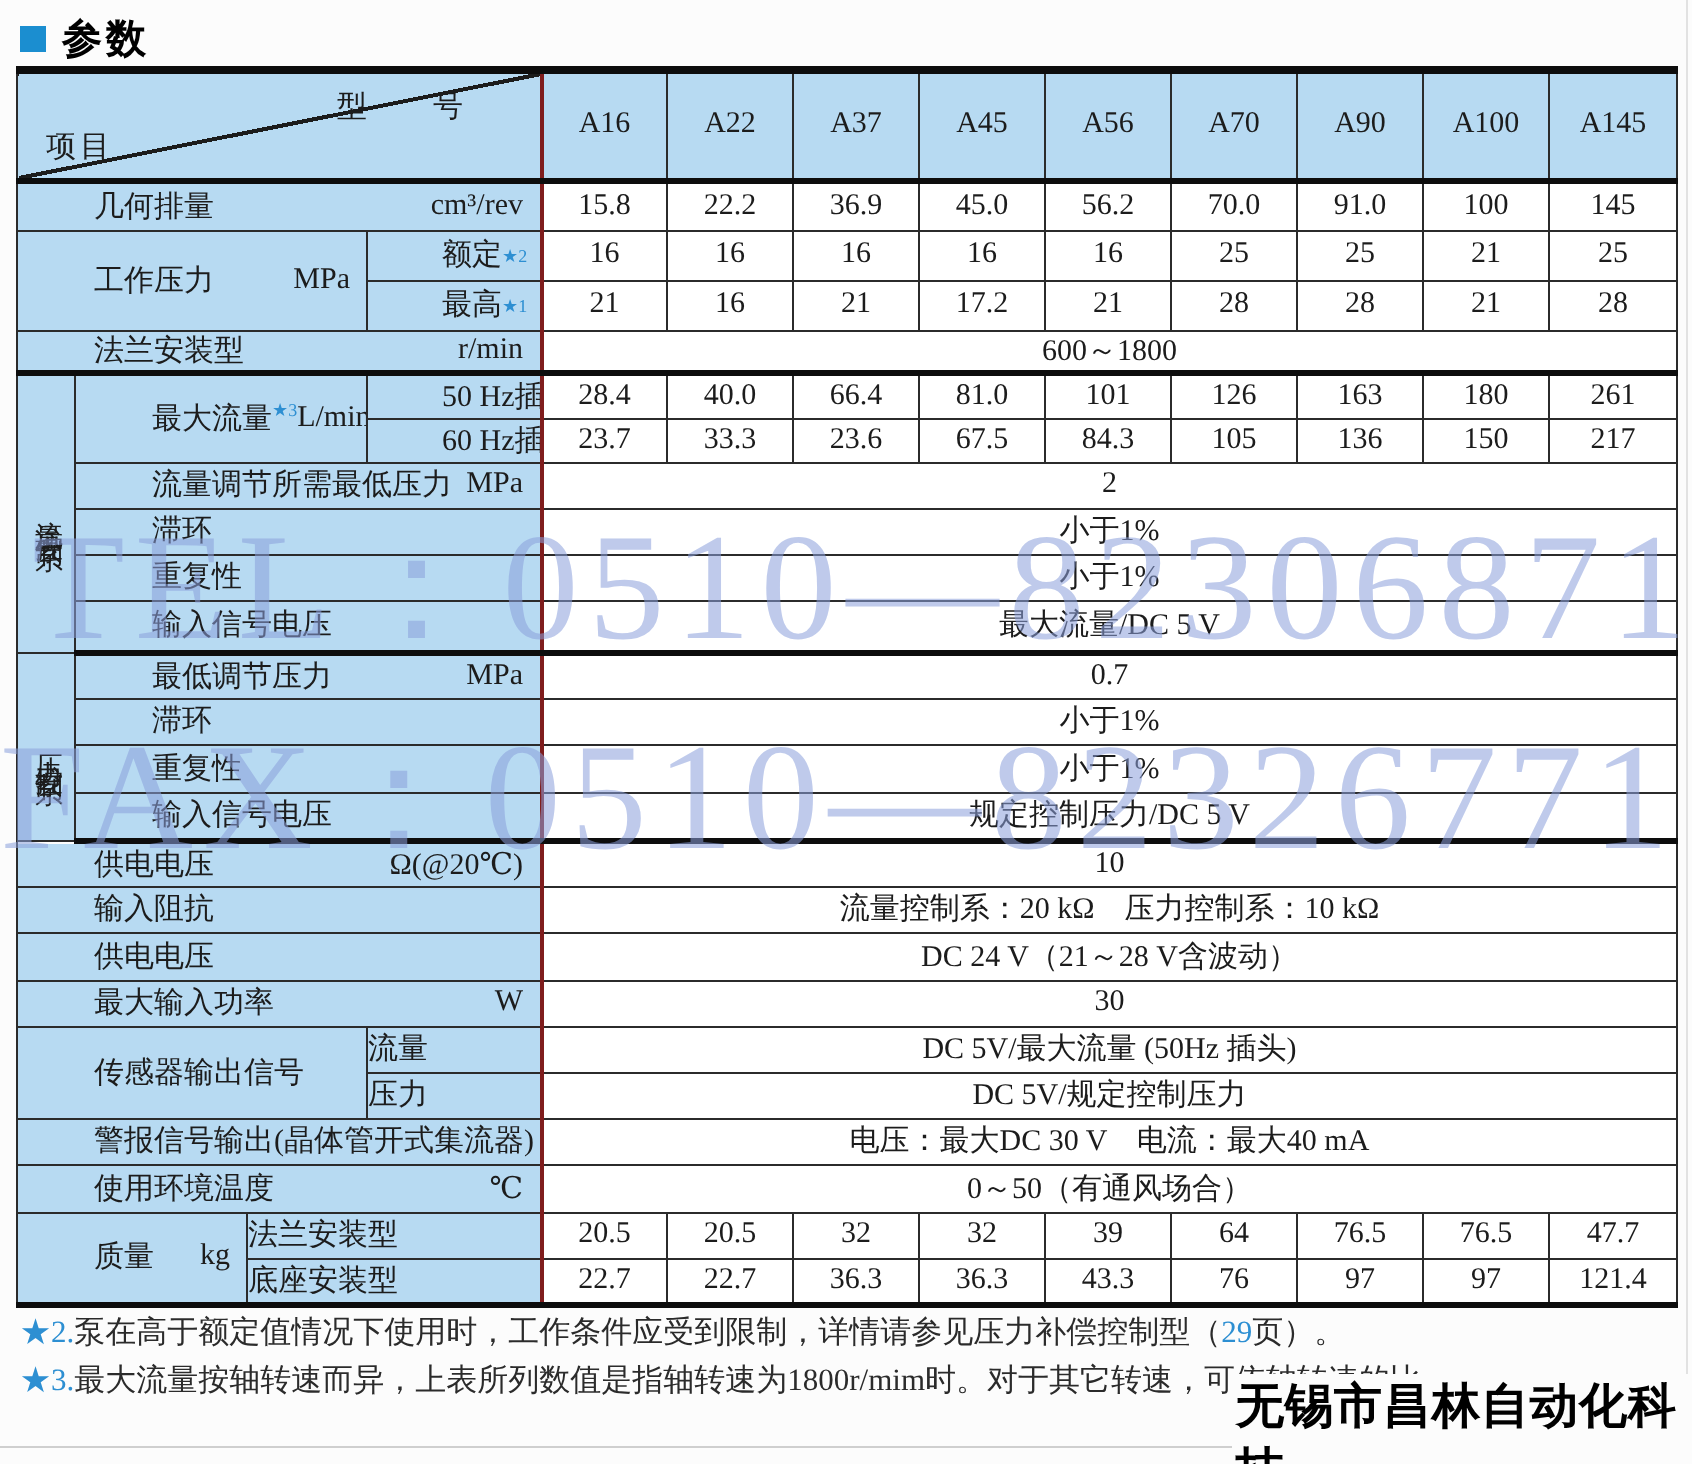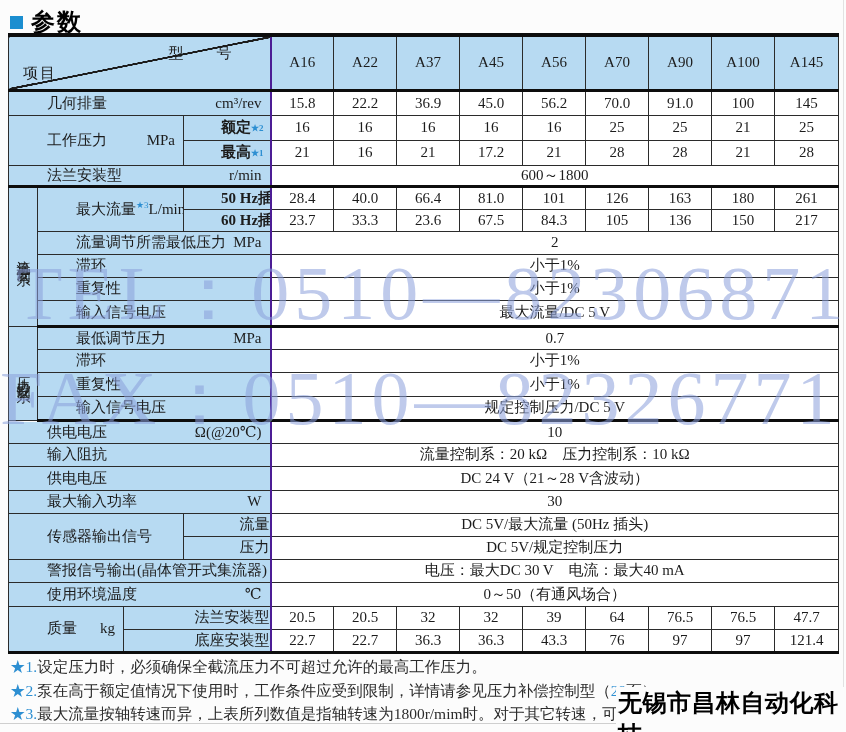--- a/index.html
+++ b/index.html
@@ -5,38 +5,38 @@
   html,body{margin:0;padding:0;}
   body{
     width:846px;height:732px;position:relative;overflow:hidden;
     background:#fcfcfc;
     font-family:"Liberation Serif","DejaVu Serif",serif;
   }
   
   .title{position:absolute;left:10px;top:6px;display:flex;align-items:center;gap:8px;
     font-family:"Liberation Sans","DejaVu Sans",sans-serif;}
   .title .sq{width:13px;height:13px;background:#1b8ed0;display:inline-block;}
-  .title .txt{font-size:24px;font-weight:bold;color:#000;letter-spacing:2px;font-family:Liberation Serif, serif;}
+  .title .txt{font-size:20px;font-weight:bold;color:#000;letter-spacing:2px;font-family:Liberation Serif, serif;}
   
   table{position:absolute;left:8px;top:33px;width:830px;border-collapse:collapse;table-layout:fixed;
     border-top:4px solid #0d0d0d;border-bottom:3px solid #0d0d0d;
     border-left:1px solid #2b2b2b;border-right:1px solid #2b2b2b;}
   td{border:1px solid #2b2b2b;font-size:15px;color:#1c1c1c;padding:0;overflow:hidden;white-space:nowrap;}
   .lb{background:#b7daf2;}
   .data{background:#ffffff;text-align:center;}
   .lbl-in{display:flex;justify-content:space-between;align-items:center;padding:0 8px;margin-left:30px;}
-  .sub{background:#b7daf2;font-weight:bold;}
+  .sub{background:#b7daf2;}
   .sub .lbl-in{padding:0 7px;}
-  .sub-c{background:#b7daf2;text-align:right;}
+  .sub-c{background:#b7daf2;text-align:left;}
   .vcell{background:#b7daf2;text-align:center;vertical-align:middle;}
   .vtext{writing-mode:vertical-lr;text-orientation:upright;font-size:14px;letter-spacing:3px;margin:0 auto;}
   .model{background:#b7daf2;text-align:center;}
   sup.mark{color:#2d8fd2;font-size:9px;vertical-align:super;line-height:0;}
   tr.tb td{border-bottom:3px solid #0d0d0d;}
-  td.vsep{border-left:2px solid #4c1d95;}
+  td.vsep{border-left:2px solid #7f1d1d;}
   
   .diag{background:
       linear-gradient(to bottom right,rgba(0,0,0,0) calc(50% - 1px),#1c1c1c calc(50% - 1px),#1c1c1c calc(50% + 1px),rgba(0,0,0,0) calc(50% + 1px)),
       #b7daf2;
     position:relative;font-family:Liberation Mono, monospace;}
   .diag .model-lab{position:absolute;top:7px;right:26px;letter-spacing:12px;}
   .diag .item-lab{position:absolute;bottom:6px;left:14px;letter-spacing:2px;}
   
   .wm{position:absolute;font-family:"Liberation Serif","DejaVu Serif",serif;font-size:76px;
     color:#8ba0dc;opacity:0.55;letter-spacing:5px;white-space:nowrap;pointer-events:none;z-index:30;}
@@ -390,21 +390,20 @@
     <td class="data">97</td>
     <td class="data">121.4</td>
   </tr>
 </tbody>
   </table>
 
 <div class="wm" id="wm1">TEL：0510—82306871</div>
 <div class="wm" id="wm2">FAX：0510—82326771</div>
 
 <div class="footnotes">
-  <div><span class="fn-mark">★1.</span><span>设定压力时，必须确保全截流压力不可超过允许的最高工作压力。</span></div>
   <div><span class="fn-mark">★2.</span><span>泵在高于额定值情况下使用时，工作条件应受到限制，详情请参见压力补偿控制型（</span><span class="fn-page">29</span><span>页）。</span></div>
   <div><span class="fn-mark">★3.</span><span>最大流量按轴转速而异，上表所列数值是指轴转速为1800r/mim时。对于其它转速，可依轴转速的比</span></div>
 </div>
 
 <div class="company">无锡市昌林自动化科技</div>
 
 <div class="bottom-line"></div>
 <div class="right-line"></div>
 
 </body></html>

